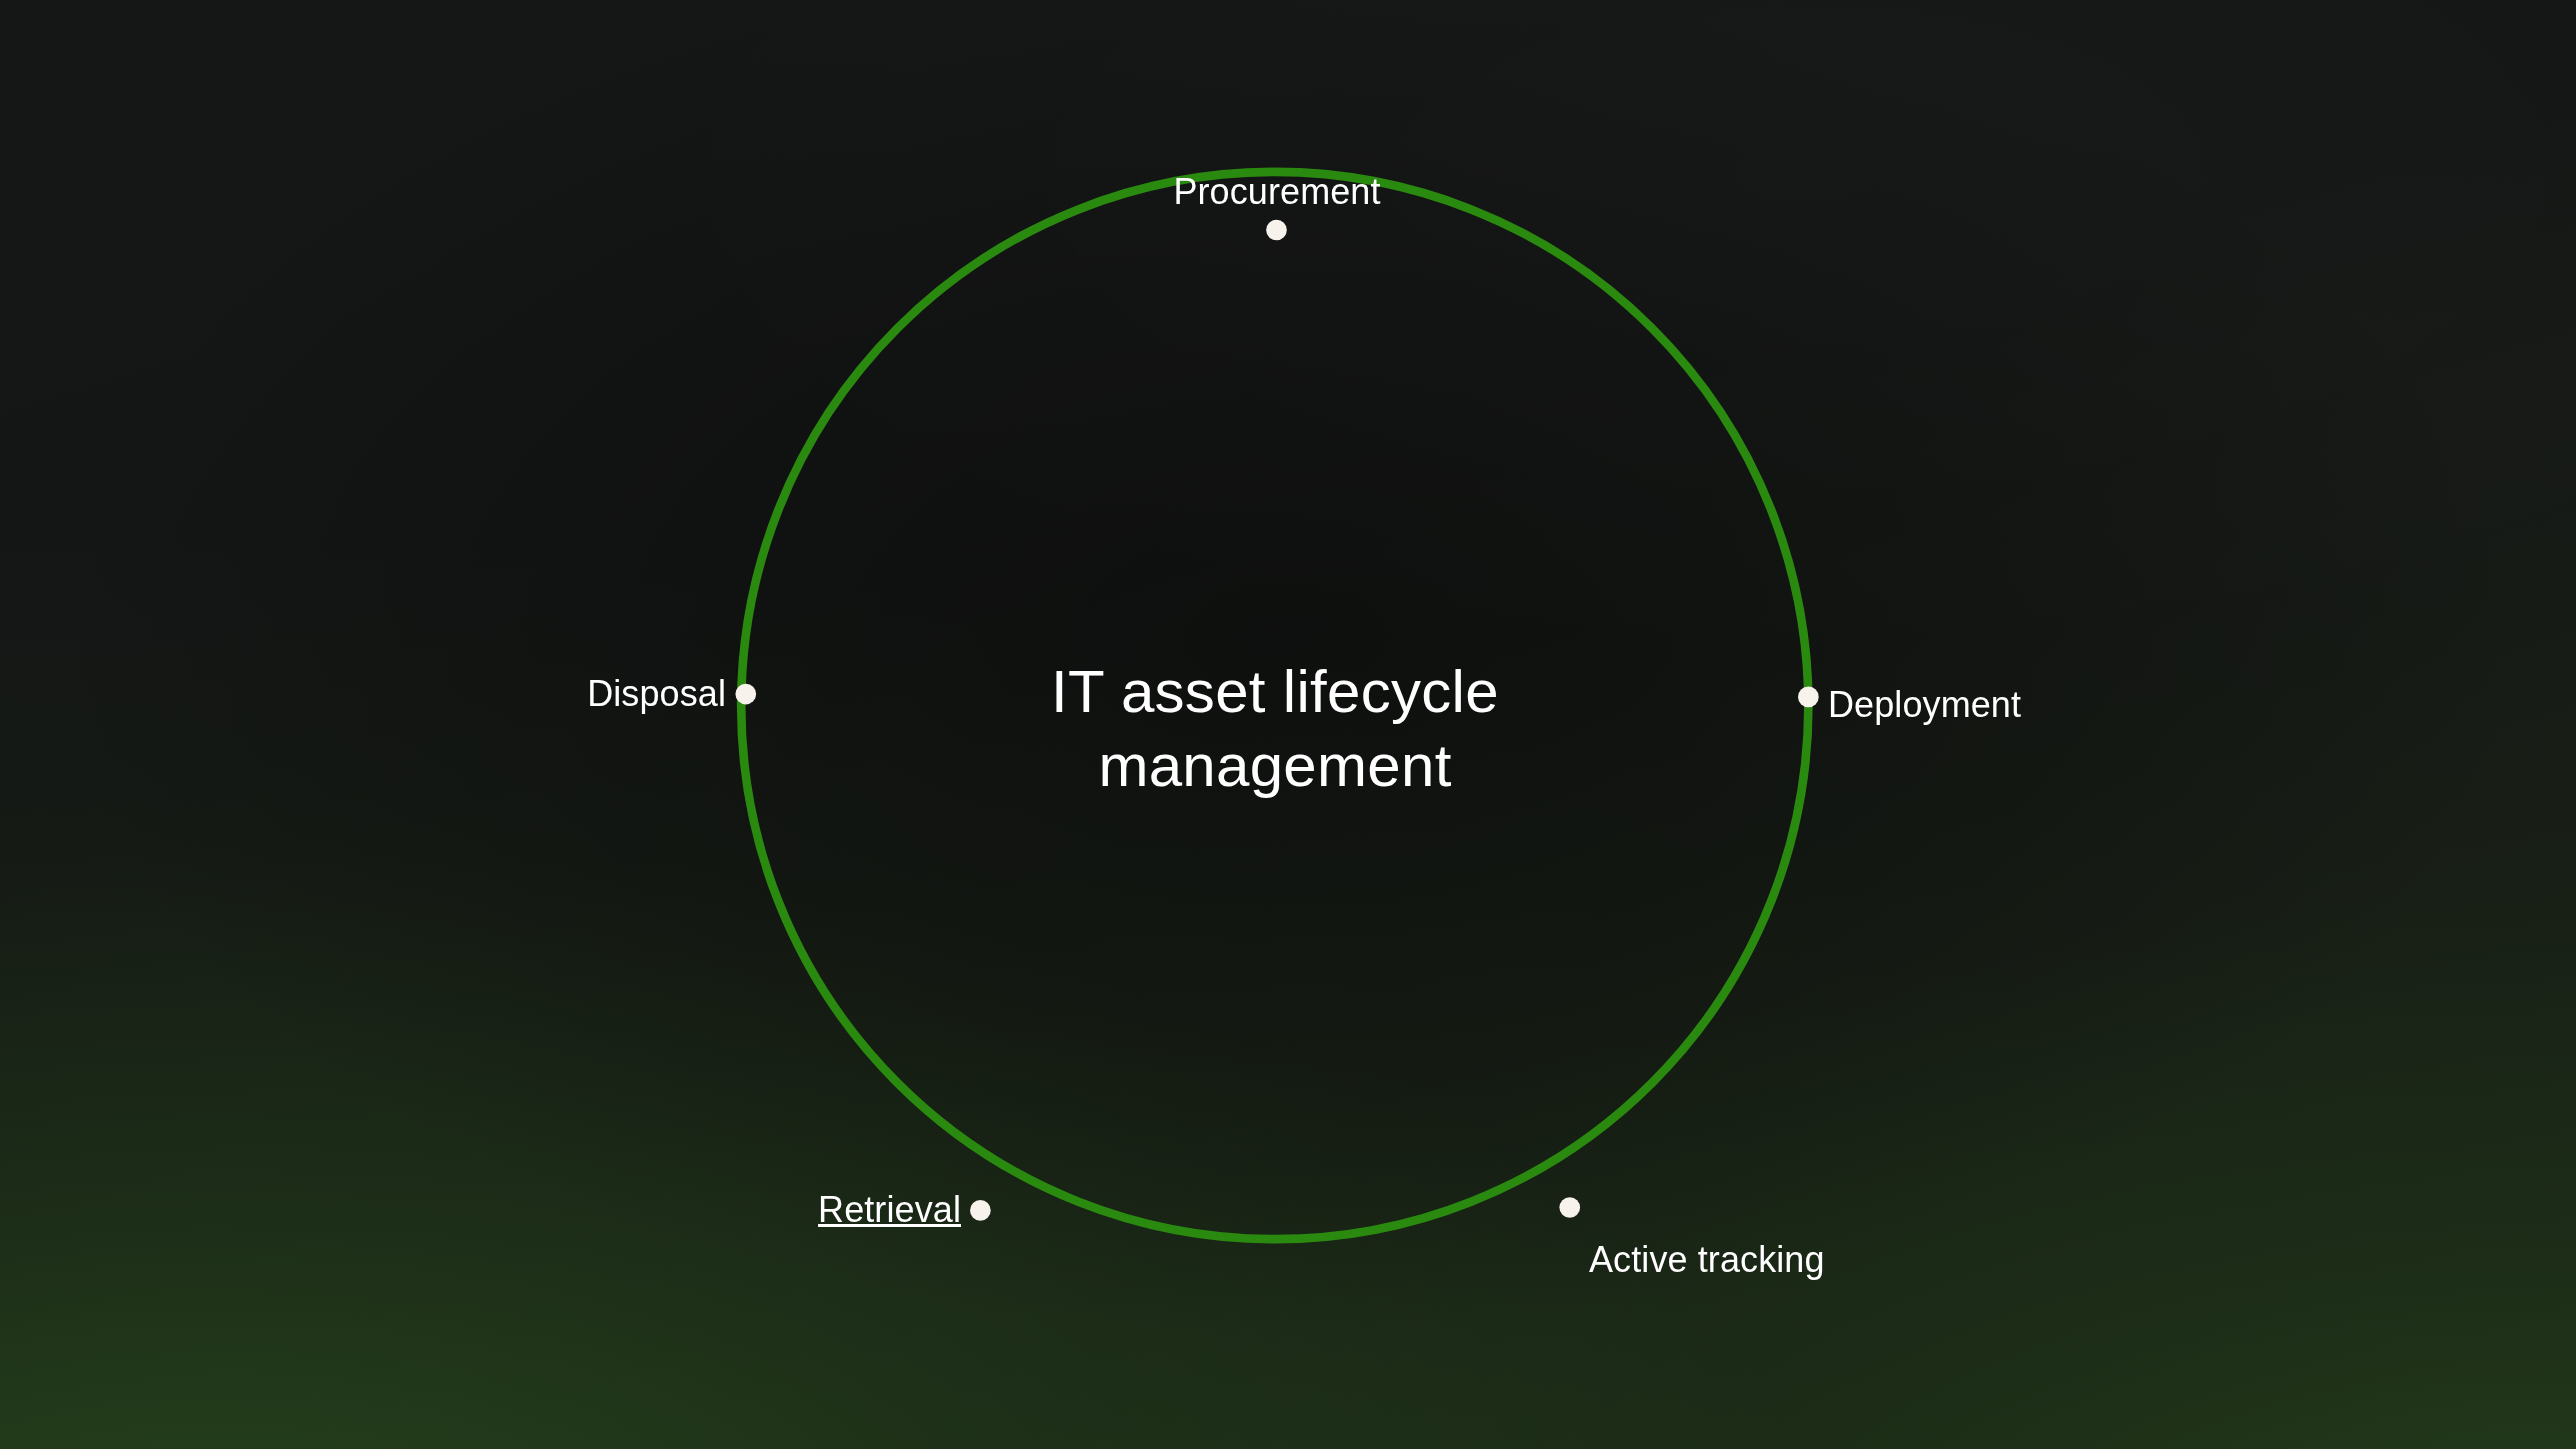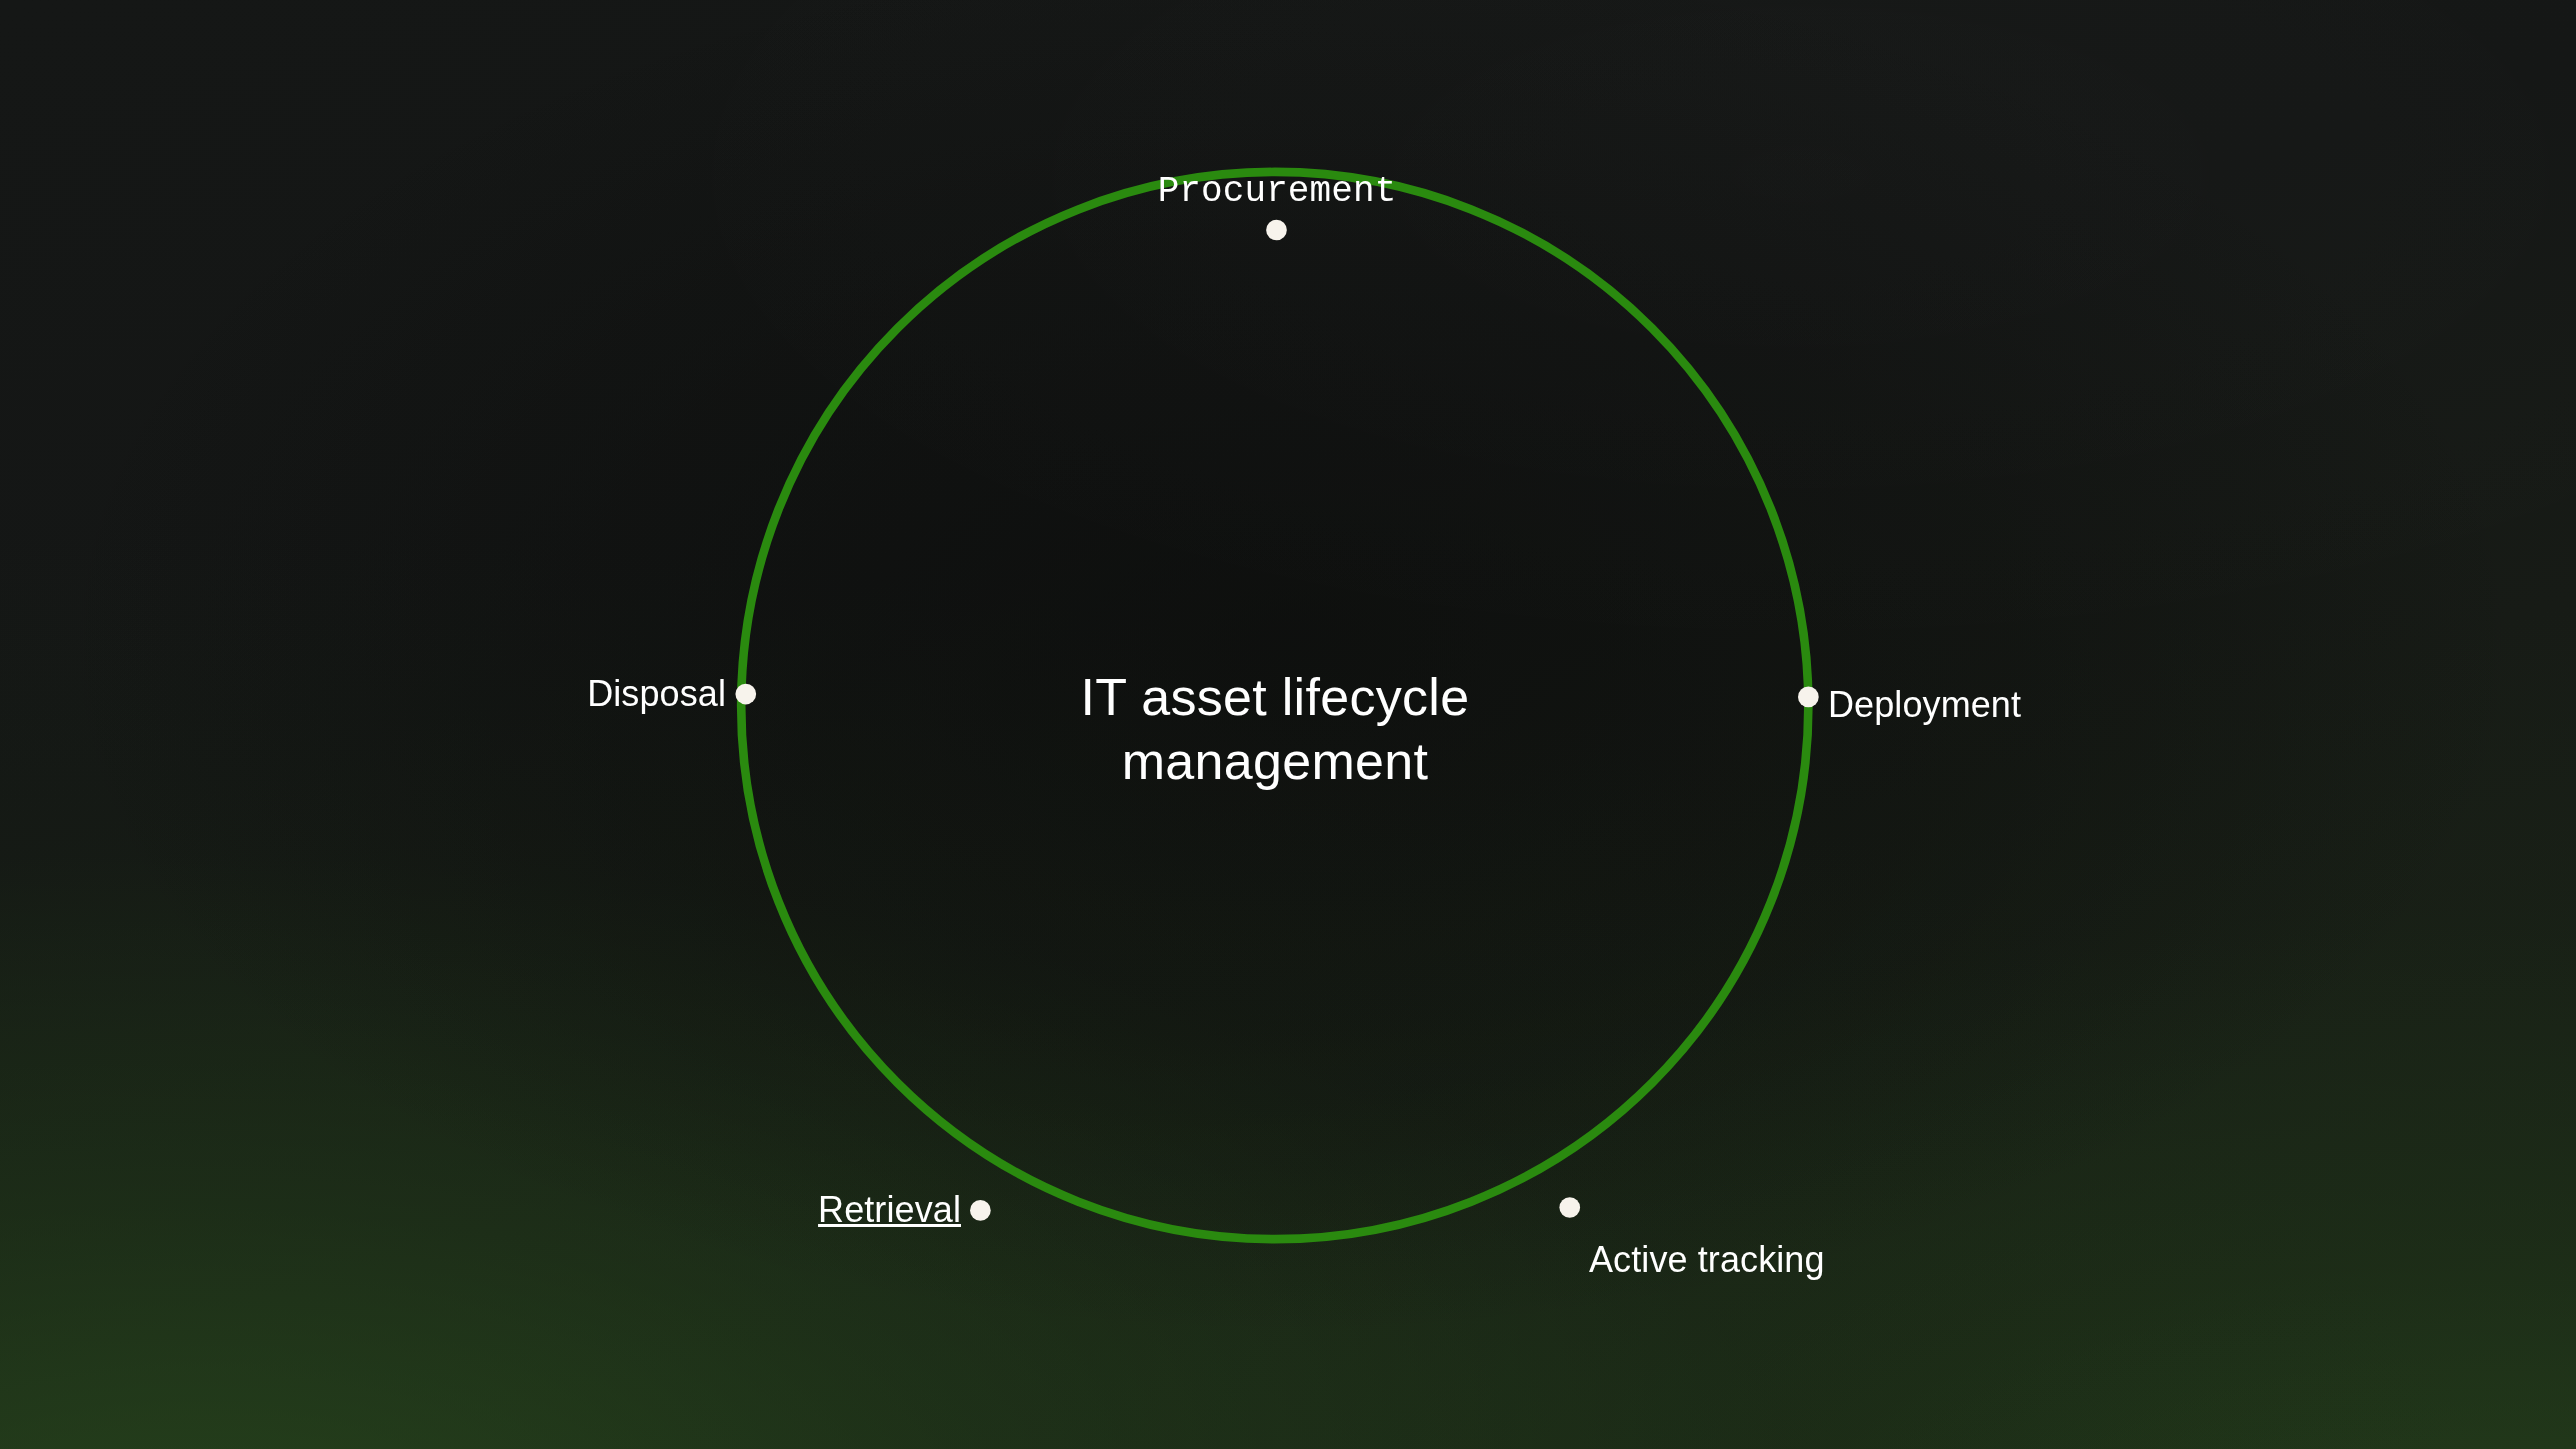--- a/index.html
+++ b/index.html
@@ -67,31 +67,31 @@
     position: absolute;
     color: #ffffff;
     font-size: 36px;
     font-weight: 300;
     letter-spacing: 0.1px;
     white-space: nowrap;
     line-height: 1;
   }
   .lbl-right { transform: translate(0, -50%); margin-top: 8px; }
   .lbl-left  { transform: translate(-100%, -50%); }
-  .lbl-top   { transform: translate(-50%, -100%); font-family: Liberation Mono, monospace; }
+  .lbl-top   { transform: translate(-50%, -100%); }
 
   #center-title {
     position: absolute;
     left: 1275px;
     top: 729px;
     transform: translate(-50%, -50%);
     width: 862px;
     text-align: center;
     color: #ffffff;
-    font-size: 52px;
+    font-size: 60px;
     font-weight: 300;
     line-height: 1.24;
     letter-spacing: 0.3px;
   }
   #center-title .line { display: block; }
 </style>
 </head>
 <body>
 
 <div id="stage">

